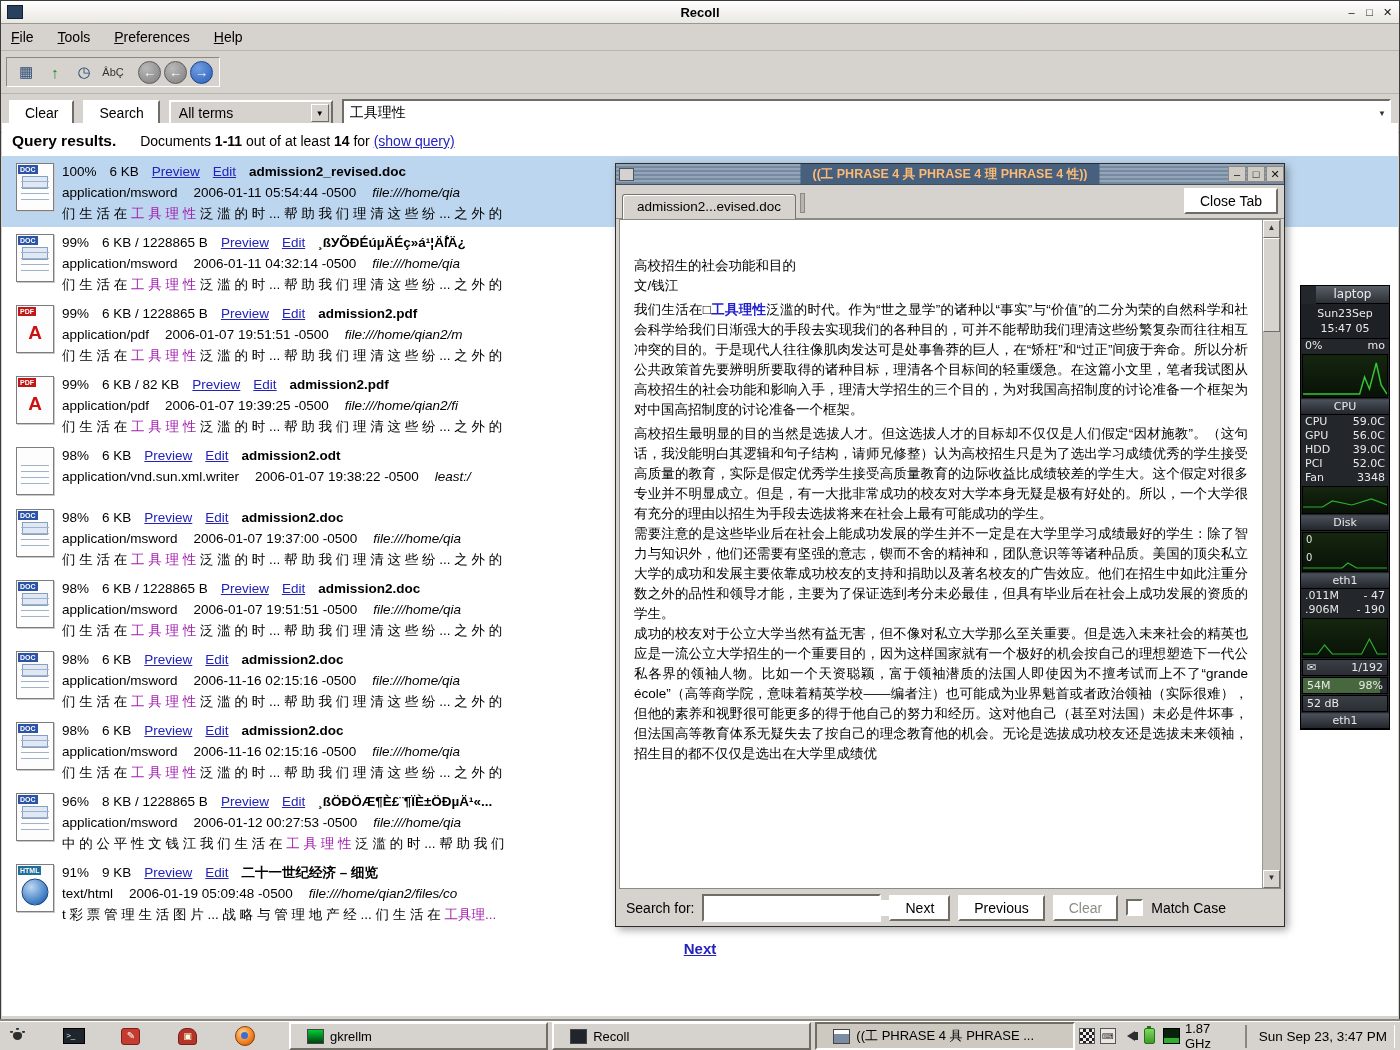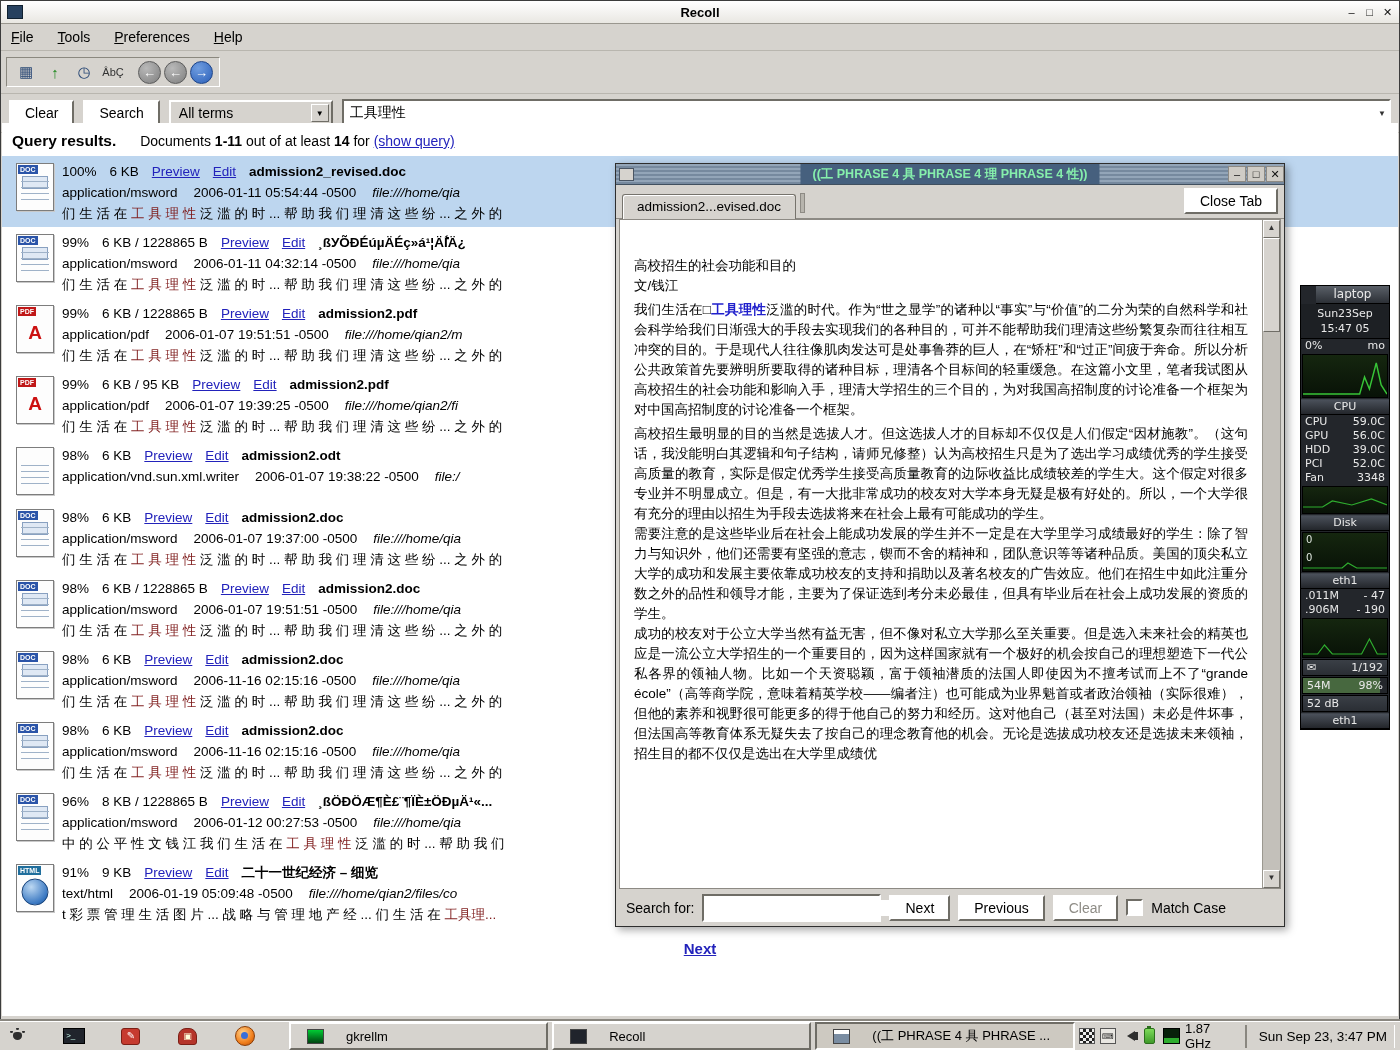--- a/index.html
+++ b/index.html
@@ -69,32 +69,32 @@
     border:1px solid #88a0c0;}
   .globe-circle{position:absolute;left:50%;top:58%;transform:translate(-50%,-50%);
     width:25px;height:25px;border-radius:50%;
     background:radial-gradient(circle at 35% 30%,#bcd8f2,#3a78c2 70%,#1d4f8c);border:1px solid #16427a;}
   .rbody{flex:1;min-width:0;}
   .rline1,.rline2,.rline3{font-size:13.5px;line-height:21px;white-space:nowrap;}
   .rline1 > *{margin-right:13px;}
   .rtitle{font-weight:bold;}
   .rline2 .rmime,.rline2 .rdate{margin-right:16px;}
   .rurl{font-style:italic;}
-  .hl{color:#7f1d1d;}
+  .hl{color:#a21caf;}
   .next-wrap{text-align:center;margin-top:12px;}
   .next-link{font-weight:bold;font-size:15px;}
 
   
   .preview{position:absolute;left:615px;top:163px;width:668px;height:762px;
     background:#d6d3ce;border:1px solid #2e2e2e;box-shadow:3px 3px 8px rgba(0,0,0,.35);
     display:flex;flex-direction:column;z-index:20;}
   .ptitlebar{height:20px;background:repeating-linear-gradient(180deg,#93a5b8 0 2px,#76899e 2px 4px);
     display:flex;align-items:center;position:relative;border-bottom:1px solid #41505f;}
   .picon{width:13px;height:11px;margin-left:3px;background:#d6d3ce;border:1px solid #4a5563;z-index:1;}
-  .ptitle-txt{position:absolute;left:50%;transform:translateX(-50%);background:#46607e;color:#86efac;
+  .ptitle-txt{position:absolute;left:50%;transform:translateX(-50%);background:#46607e;color:#fdba74;
     font-weight:bold;font-size:12.5px;line-height:20px;padding:0 12px;white-space:nowrap;}
   .pctl{margin-left:auto;display:flex;z-index:1;}
   .pctl .win-btn{background:#cfccc6;border:1px solid #8d8a84;width:16px;height:14px;margin-left:1px;}
   .ptabs{height:30px;display:flex;align-items:flex-end;padding:3px 6px 0;background:#d6d3ce;
     border-bottom:1px solid #8d8a84;}
   .ptab{border:1px solid #76736c;border-bottom:none;background:#d6d3ce;
     padding:4px 14px 5px;font-size:13.5px;position:relative;top:1px;
     border-top-left-radius:3px;border-top-right-radius:3px;box-shadow:inset 1px 1px 0 #fff;}
   .ptab-sep{width:3px;height:18px;background:#b7b4ad;margin:0 0 5px 4px;border:1px solid #8d8a84;}
   .pclosetab{margin-left:auto;margin-bottom:4px;}
@@ -139,21 +139,21 @@
     border-top:1px solid #fff;box-shadow:0 -2px 0 #8a8780;display:flex;align-items:center;
     padding:0 5px;gap:4px;z-index:100;}
   .launcher{width:26px;height:24px;display:flex;align-items:center;justify-content:center;margin-right:28px;}
   .ic-paw{width:9px;height:8px;background:#2e2e2e;border-radius:50% 50% 60% 60%;
     box-shadow:-6px -4px 0 -3px #2e2e2e,0 -7px 0 -3px #2e2e2e,6px -4px 0 -3px #2e2e2e;}
   .ic-term{width:18px;height:14px;background:#20242c;border:1px solid #000;color:#cfe;font-size:8px;line-height:13px;padding-left:2px;}
   .ic-red1{width:17px;height:15px;background:#c63b2f;border:1px solid #7c1f16;border-radius:3px;color:#fff;font-size:10px;text-align:center;line-height:14px;}
   .ic-red2{width:17px;height:15px;background:#b5342a;border:1px solid #7c1f16;border-radius:8px 8px 3px 3px;color:#ffd;font-size:9px;text-align:center;line-height:14px;}
   .ic-ff{width:18px;height:18px;border-radius:50%;background:radial-gradient(circle at 38% 32%,#ffd28a,#f07f1d 60%,#b54a08);border:1px solid #8a3c06;position:relative;}
   .ic-ff::after{content:"";position:absolute;left:5px;top:5px;width:7px;height:7px;border-radius:50%;background:#3a6fd8;}
-  .task-btn{width:234px;height:24px;display:flex;align-items:center;gap:22px;padding:0 16px;
+  .task-btn{width:234px;height:24px;display:flex;align-items:center;gap:6px;padding:0 16px;
     border:2px solid;border-color:#fff #6f6d66 #6f6d66 #fff;background:#d6d3ce;
     font-size:13px;overflow:hidden;white-space:nowrap;}
   .task-btn.active{border-color:#6f6d66 #fff #fff #6f6d66;background:#cdc9c1;}
   .tb-ic{width:15px;height:13px;min-width:15px;border:1px solid #444;}
   .tb-ic.monitor{background:linear-gradient(#0c3,#041) ;background-color:#123;}
   .tb-ic.terminal{background:#20242c;}
   .tb-ic.window{background:linear-gradient(#fff 0 4px,#7a8da2 4px);}
   .tray{margin-left:auto;display:flex;align-items:center;gap:5px;}
   .tray-ic{width:17px;height:16px;display:flex;align-items:center;justify-content:center;font-size:11px;color:#222;}
   .tray-ic.kbd{background:repeating-conic-gradient(#222 0 25%,#eee 0 50%) 0 0/6px 6px;border:1px solid #555;width:15px;height:14px;}
@@ -267,32 +267,32 @@
             </div>
           </div>
           <div class="result">
             <div class="ricon">
               <div class="page">
                 <span class="ftag pdf">PDF</span>
                 <span class="pdfa">A</span>
               </div>
             </div>
             <div class="rbody">
-              <div class="rline1"><span class="rpct">99%</span><span class="rsize">6 KB / 95 KB</span><a class="link">Preview</a><a class="link">Edit</a><span class="rtitle">admission2.pdf</span></div>
+              <div class="rline1"><span class="rpct">99%</span><span class="rsize">6 KB / 82 KB</span><a class="link">Preview</a><a class="link">Edit</a><span class="rtitle">admission2.pdf</span></div>
               <div class="rline2"><span class="rmime">application/pdf</span><span class="rdate">2006-01-07 19:39:25 -0500</span><span class="rurl">file:///home/qian2/fi</span></div>
               <div class="rline3"><span>们 生 活 在 </span><span class="hl">工 具 理 性</span><span> 泛 滥 的 时 ... 帮 助 我 们 理 清 这 些 纷 ... 之 外 的</span></div>
             </div>
           </div>
           <div class="result">
             <div class="ricon">
               <div class="page lines"></div>
             </div>
             <div class="rbody">
               <div class="rline1"><span class="rpct">98%</span><span class="rsize">6 KB</span><a class="link">Preview</a><a class="link">Edit</a><span class="rtitle">admission2.odt</span></div>
-              <div class="rline2"><span class="rmime">application/vnd.sun.xml.writer</span><span class="rdate">2006-01-07 19:38:22 -0500</span><span class="rurl">file:/</span></div>
+              <div class="rline2"><span class="rmime">application/vnd.sun.xml.writer</span><span class="rdate">2006-01-07 19:38:22 -0500</span><span class="rurl">least:/</span></div>
             </div>
           </div>
           <div class="result">
             <div class="ricon">
               <div class="page lines">
                 <span class="ftag doc">DOC</span>
                 <span class="grid-block"></span>
               </div>
             </div>
             <div class="rbody">

